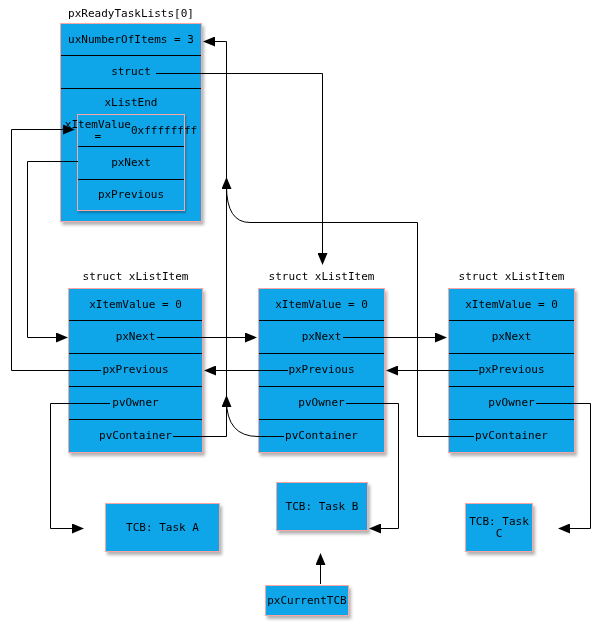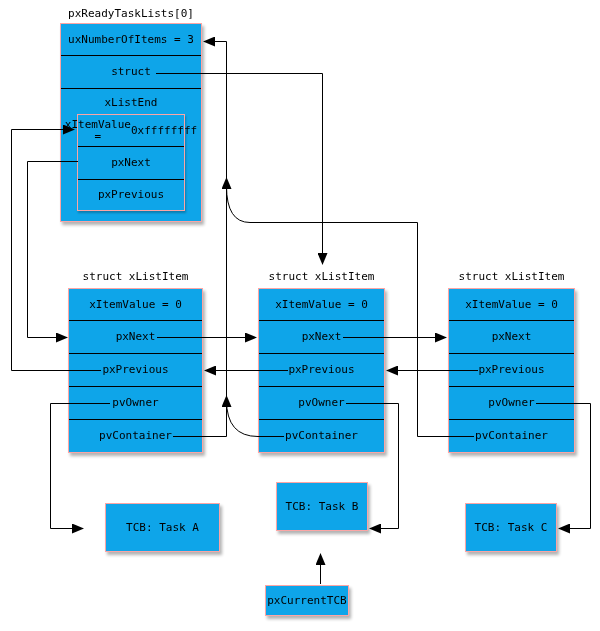--- a/index.html
+++ b/index.html
@@ -149,21 +149,21 @@
       <span>TCB: Task A</span>
     </div>
   </div>
 
   <div class="box" style="left:276px; top:482px; width:92px; height:49px;">
     <div class="row last" style="height:47px;">
       <span>TCB: Task B</span>
     </div>
   </div>
 
-  <div class="box" style="left:465px; top:503px; width:92px; height:49px;">
+  <div class="box" style="left:465px; top:503px; width:68px; height:49px;">
     <div class="row last" style="height:47px;">
       <span>TCB: Task C</span>
     </div>
   </div>
 
   <div class="box" style="left:265px; top:585px; width:84px; height:31px;">
     <div class="row last" style="height:29px;">
       <span>pxCurrentTCB</span>
     </div>
   </div>

